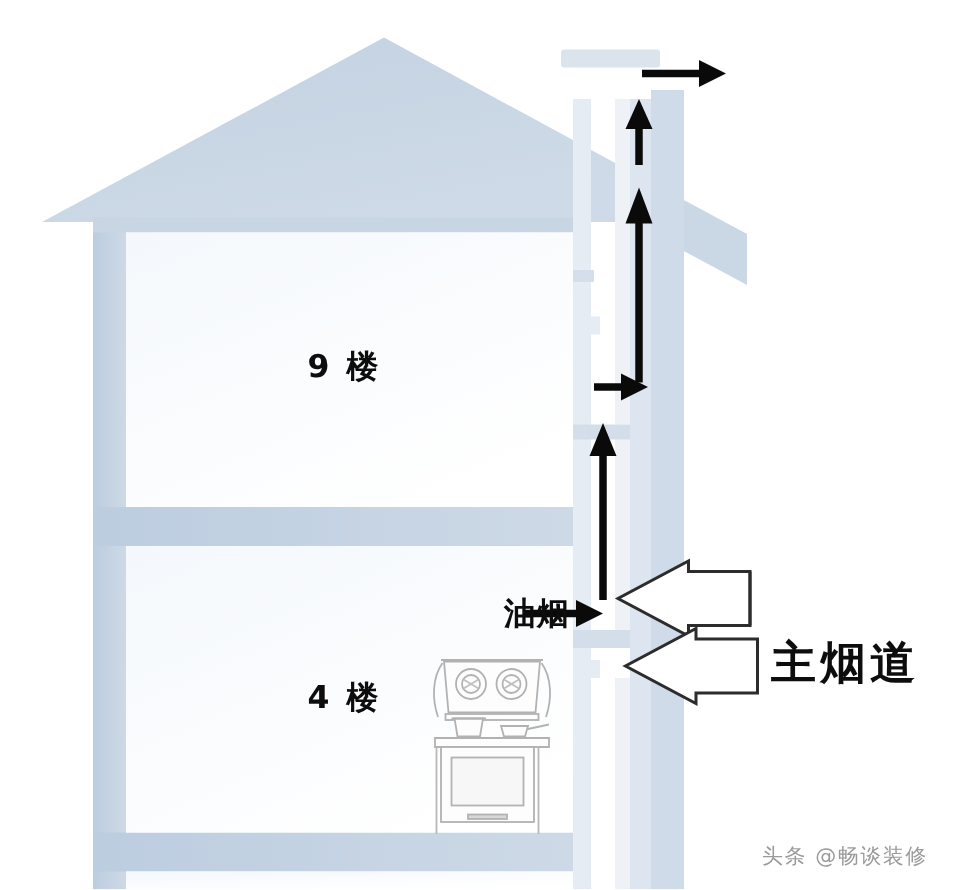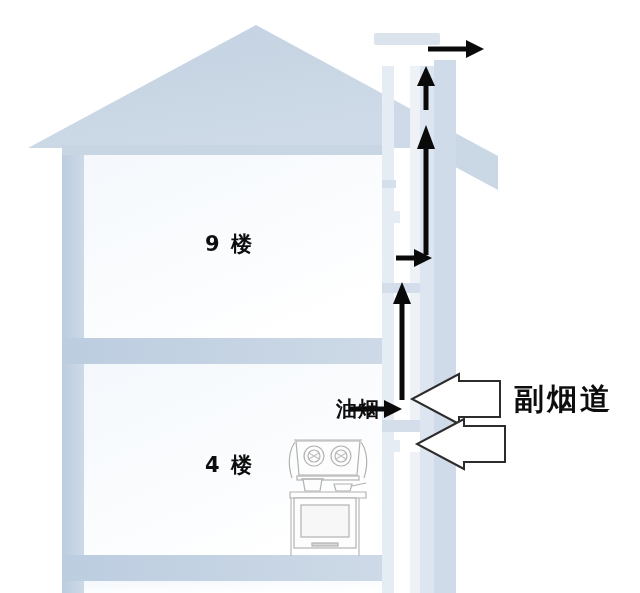--- a/index.html
+++ b/index.html
@@ -202,17 +202,18 @@
       <line x1="359" y1="498" x2="359" y2="556" stroke="#b8b8b8"></line>
     </g>
   </svg>
 
   <div class="label floor-label" style="left:205px; top:234px;">9 楼</div>
 
   <div class="label floor-label" style="left:205px; top:455px;">4 楼</div>
 
   <div class="label smoke-label" style="left:296px; top:399px;">油烟</div>
 
-  <div class="label flue-label" style="left:514px; top:384px;">副烟道</div>
-
-
+
+  <div class="label flue-label" style="left:514px; top:428px;">主烟道</div>
+
+  <div class="watermark" style="left:508px; top:562px;">头条 @畅谈装修</div>
 
 </div>
 
 </body></html>

